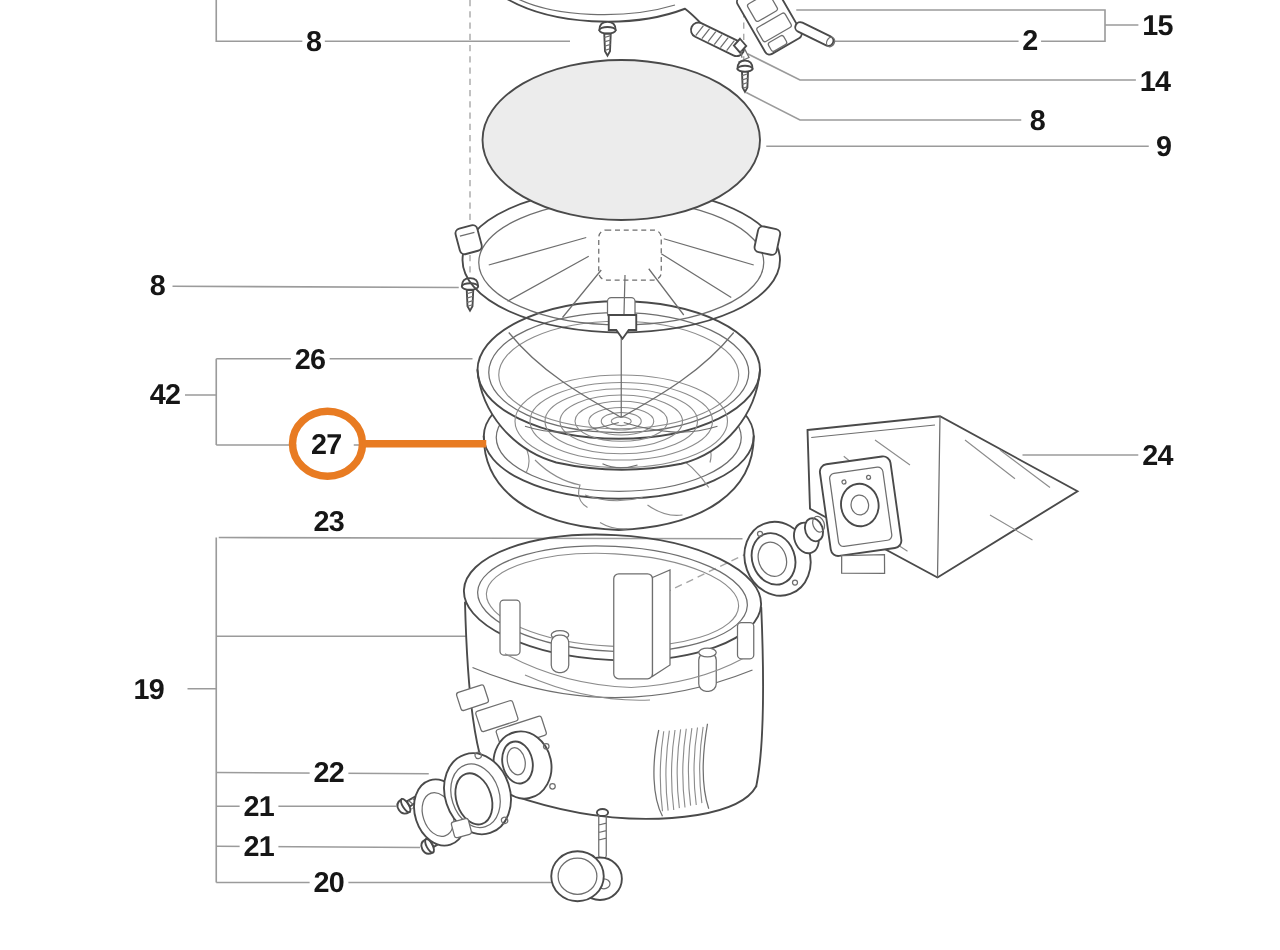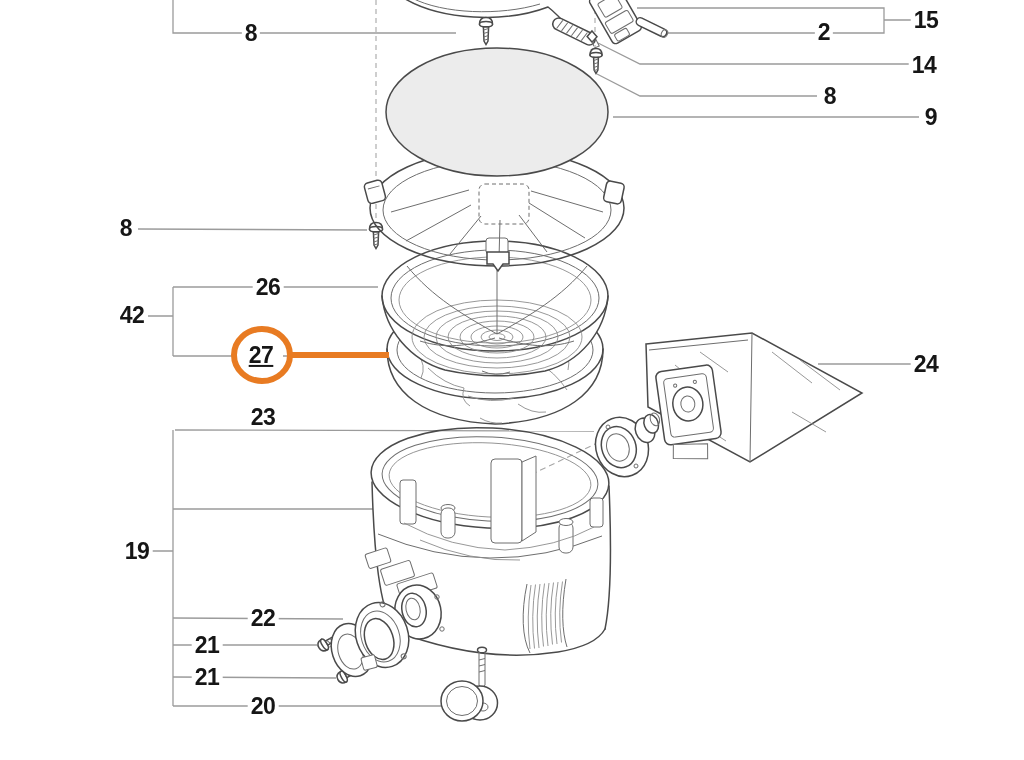--- a/index.html
+++ b/index.html
@@ -2,21 +2,21 @@
 <html style="--c-accent: #E87B22; --c-leader: #9B9B9B; --c-ink: #4A4A4A; --c-part_fill: #ECECEC; --c-background: #FFFFFF;"><head>
 <meta charset="utf-8">
 <style>
   html,body{margin:0;padding:0;background:#fff;}
   .stage{position:relative;width:1024px;height:760px;background:var(--c-background,#fff);
          font-family:"Liberation Sans",sans-serif;overflow:hidden;}
   .stage svg{position:absolute;left:0;top:0;}
   .co{position:absolute;transform:translate(-50%,-50%);font:600 23px "Liberation Sans",sans-serif;
       color:#161616;background:#fff;padding:0 3px;line-height:1.05;letter-spacing:-0.5px;
       white-space:nowrap;cursor:default;}
-  .co-nobg{background:transparent;padding:0;text-decoration:underline;}
+  .co-nobg{background:transparent;padding:0;}
   
   .ld{stroke:var(--c-leader,#9B9B9B);stroke-width:1.3;fill:none;}
   .ax{stroke:#a6a6a6;stroke-width:1.1;fill:none;}
   .o1{stroke:var(--c-ink,#4A4A4A);stroke-width:1.5;fill:none;stroke-linecap:round;}
   .o2{stroke:#6e6e6e;stroke-width:1;fill:none;}
   .o3{stroke:#8c8c8c;stroke-width:0.9;fill:none;}
   .wf{fill:#fff;}
   .hl{stroke:var(--c-accent,#E87B22);fill:none;}
 </style>
 </head>
@@ -271,23 +271,23 @@
   </g>
 </svg>
 
   <span class="co" style="left:251px;top:33px">8</span>
   <span class="co" style="left:926px;top:20px">15</span>
   <span class="co" style="left:824px;top:32px">2</span>
   <span class="co" style="left:924px;top:65px">14</span>
   <span class="co" style="left:830px;top:96px">8</span>
   <span class="co" style="left:931px;top:117px">9</span>
   <span class="co" style="left:126px;top:228px">8</span>
-  <span class="co" style="left:268px;top:287px">26</span>
+  <span class="co" style="left:248px;top:287px">26</span>
   <span class="co" style="left:132px;top:315px">42</span>
   <span class="co co-nobg" style="left:261px;top:355px">27</span>
   <span class="co" style="left:926px;top:364px">24</span>
   <span class="co" style="left:263px;top:417px">23</span>
-  <span class="co" style="left:137px;top:551px">19</span>
+  <span class="co" style="left:119px;top:551px">19</span>
   <span class="co" style="left:263px;top:618px">22</span>
   <span class="co" style="left:207px;top:645px">21</span>
   <span class="co" style="left:207px;top:677px">21</span>
   <span class="co" style="left:263px;top:706px">20</span>
 </div>
 
 </body></html>

